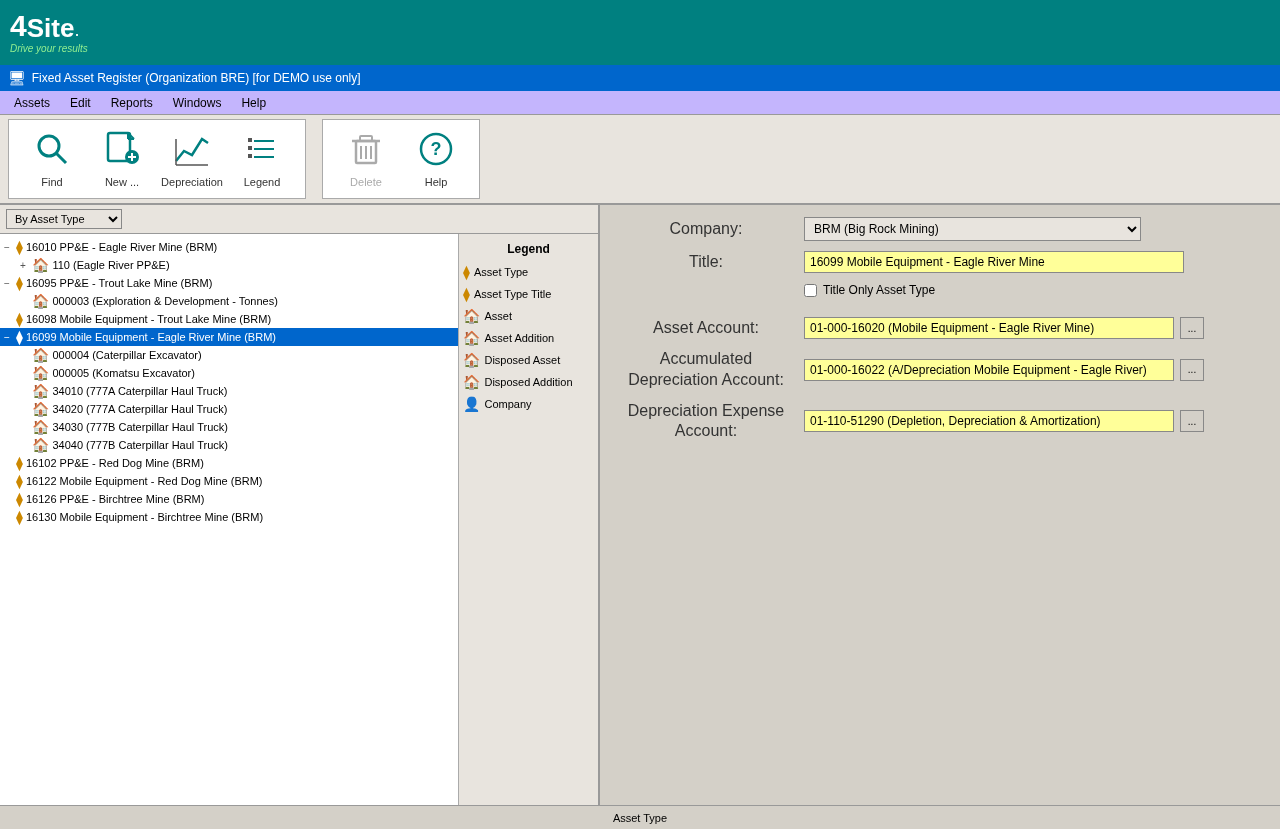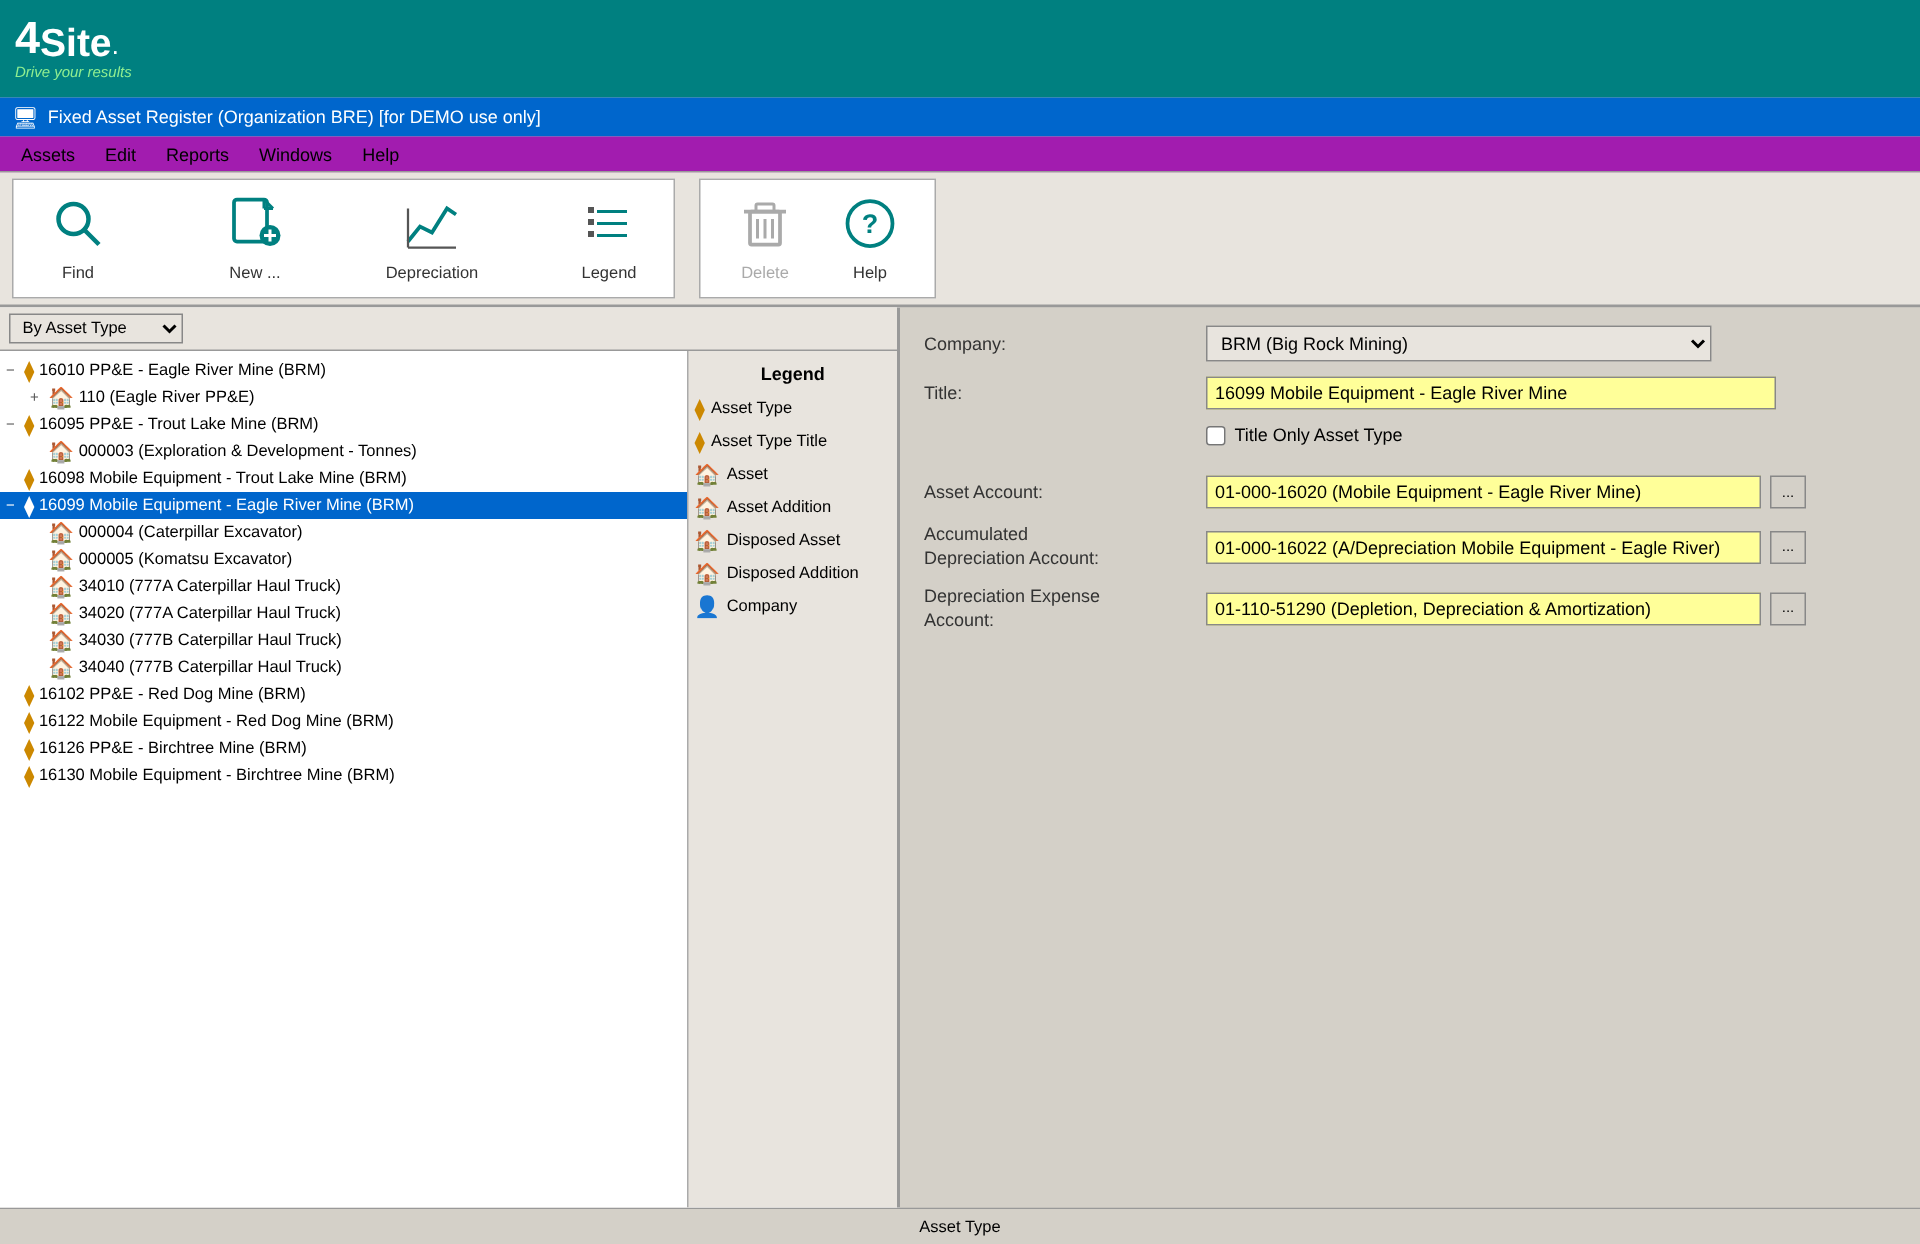--- a/index.html
+++ b/index.html
@@ -6,26 +6,26 @@
     body { font-family: Arial, sans-serif; font-size: 12px; background: #d4d0c8; width: 1280px; height: 829px; overflow: hidden; }
 
     
     .app-header { background: #008080; height: 65px; display: flex; align-items: center; padding: 0 10px; }
 
     
     .window-titlebar { background: #0066cc; color: white; height: 26px; display: flex; align-items: center; padding: 0 8px; font-size: 12px; }
     .window-titlebar .icon { margin-right: 6px; font-size: 14px; }
 
     
-    .menu-bar { background: #a21caf; height: 24px; display: flex; align-items: center; padding: 0 4px; border-bottom: 1px solid #999; }
+    .menu-bar { background: #c4b5fd; height: 24px; display: flex; align-items: center; padding: 0 4px; border-bottom: 1px solid #999; }
     .menu-item { padding: 2px 10px; cursor: pointer; font-size: 12px; }
 
     
     .toolbar { background: #e8e4de; height: 90px; display: flex; align-items: center; padding: 4px 8px; border-bottom: 2px solid #999; gap: 2px; }
-    .toolbar-group { display: flex; align-items: center; border: 1px solid #aaa; background: white; height: 80px; padding: 4px 8px; gap: 48px; }
+    .toolbar-group { display: flex; align-items: center; border: 1px solid #aaa; background: white; height: 80px; padding: 4px 8px; }
     .toolbar-btn { display: flex; flex-direction: column; align-items: center; justify-content: center; width: 70px; height: 72px; cursor: pointer; border: none; background: transparent; font-size: 11px; color: #333; }
     .toolbar-btn .btn-icon { font-size: 28px; color: #008080; margin-bottom: 2px; }
     .toolbar-btn.disabled .btn-icon { color: #aaa; }
     .toolbar-btn.disabled { color: #aaa; cursor: default; }
     .toolbar-separator { width: 8px; }
 
     .toolbar-group2 { display: flex; align-items: center; border: 1px solid #aaa; background: white; height: 80px; padding: 4px 8px; margin-left: 4px; }
 
     
     .main-content { display: flex; height: calc(829px - 65px - 26px - 24px - 90px - 24px); }
@@ -45,21 +45,21 @@
     
     .tree-item { display: flex; align-items: center; padding: 1px 0; cursor: pointer; white-space: nowrap; }
     .tree-item.selected { background: #0066cc; color: white; }
     .tree-item .expand-icon { font-size: 10px; color: #555; margin-right: 2px; width: 10px; }
     .tree-item .item-text { font-size: 11px; }
     .tree-item.selected .item-text { color: white; }
 
     
     .right-panel { flex: 1; background: #d4d0c8; padding: 12px 16px; overflow-y: auto; }
     .form-row { display: flex; align-items: center; margin-bottom: 10px; }
-    .form-label { text-align: left; width: 180px; margin-right: 8px; font-size: 12px; color: #333; }
+    .form-label { text-align: center; width: 180px; margin-right: 8px; font-size: 16px; color: #333; }
     .form-field { flex: 1; position: relative; }
     .form-input { width: 100%; padding: 3px 5px; font-size: 12px; background: #ffff99; border: 1px solid #888; }
     .form-select { width: 100%; padding: 3px 5px; font-size: 12px; background: #e8e4de; border: 1px solid #888; }
     .browse-btn { position: absolute; right: 0; top: 0; width: 24px; height: 100%; background: #d4d0c8; border: 1px solid #888; cursor: pointer; font-size: 10px; display: flex; align-items: center; justify-content: center; }
     .form-input-wrap { position: relative; display: flex; align-items: stretch; }
     .form-input-wrap .form-input { padding-right: 26px; }
     .checkbox-row { display: flex; align-items: center; margin-bottom: 20px; padding-left: 188px; }
     .checkbox-row input { margin-right: 6px; }
 
     

